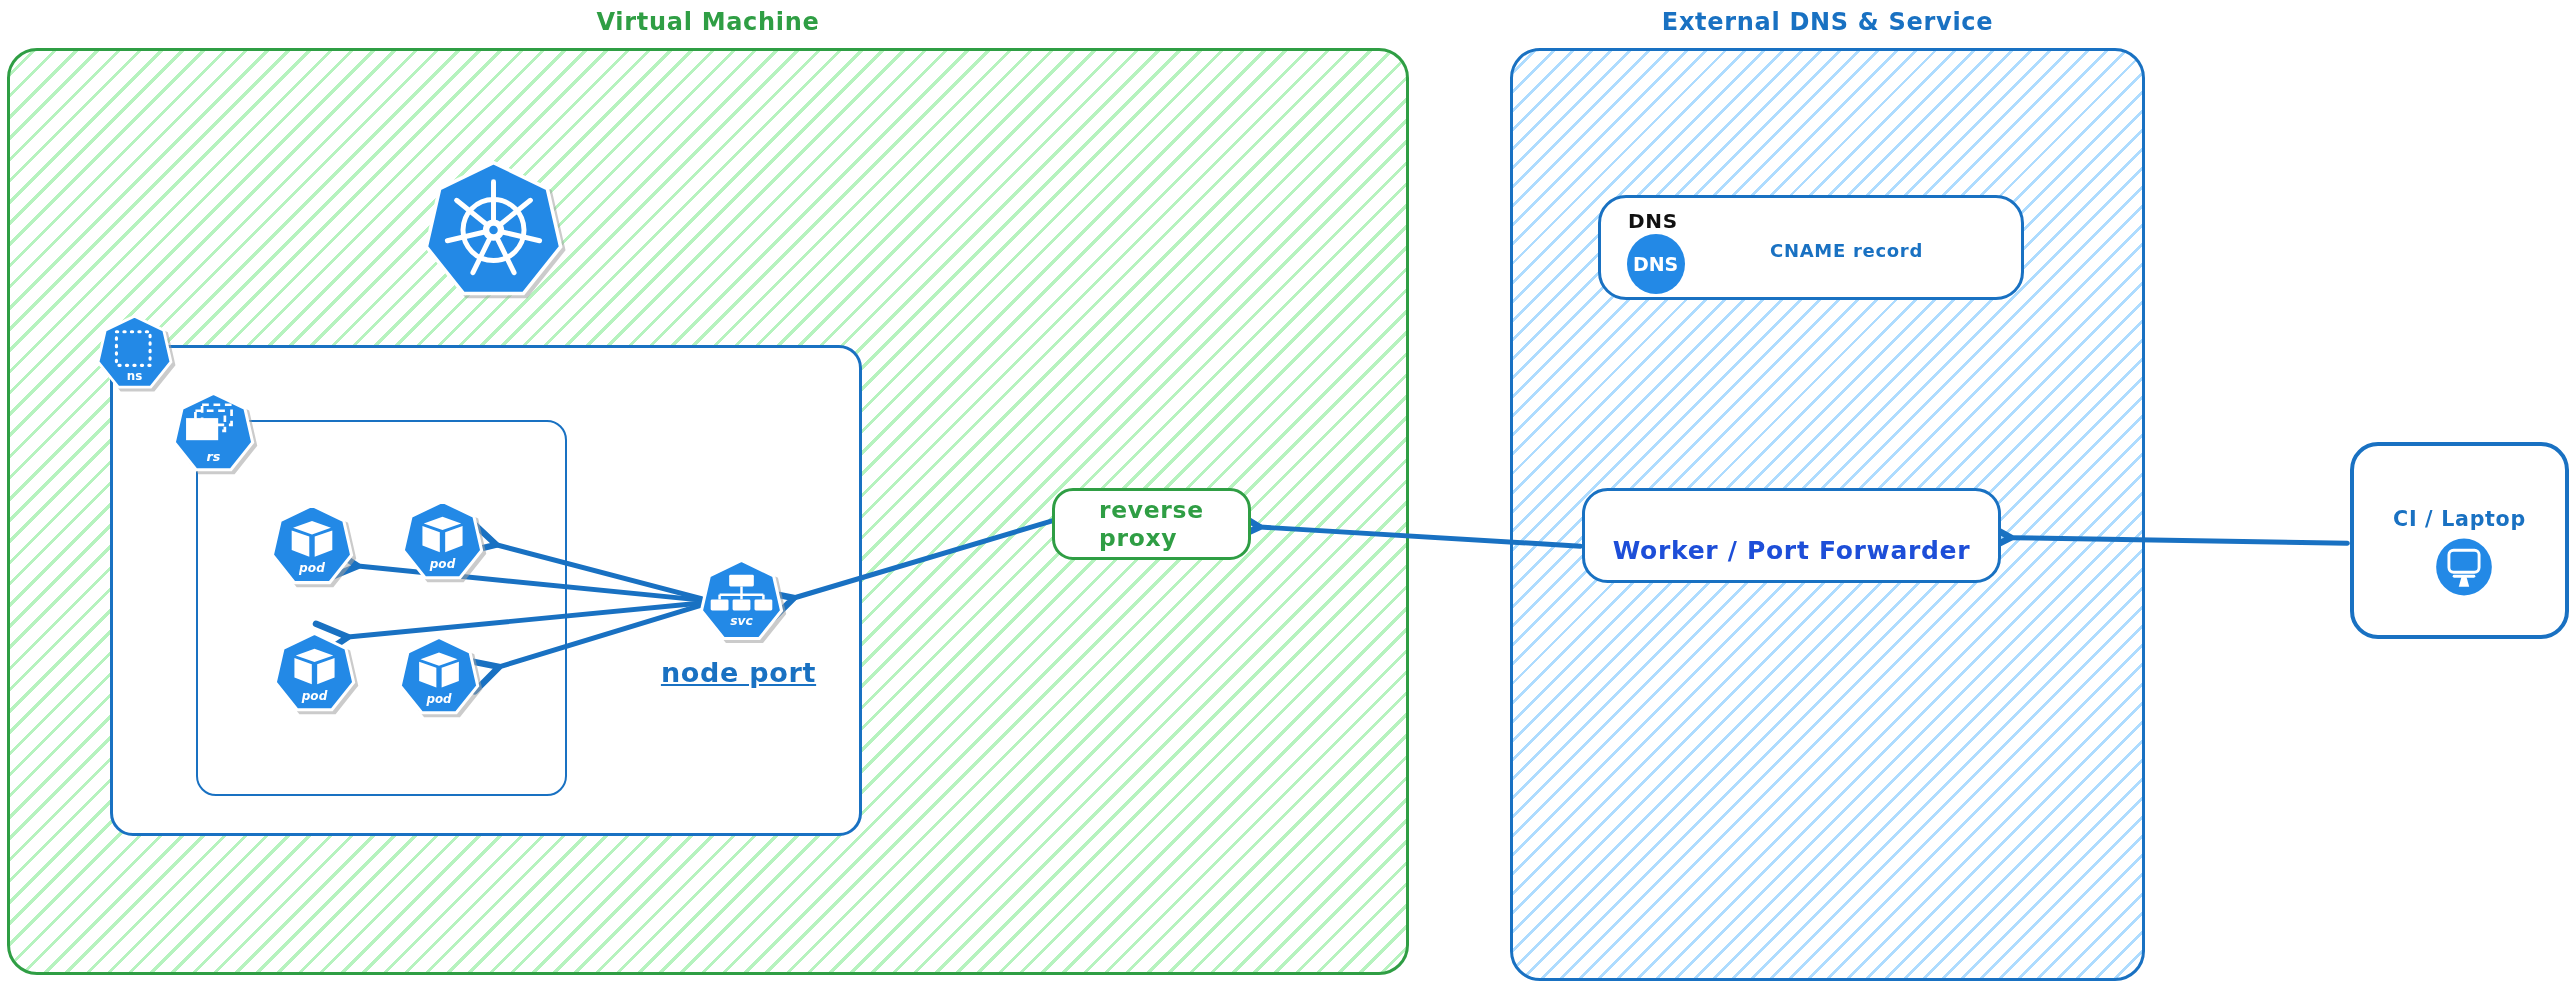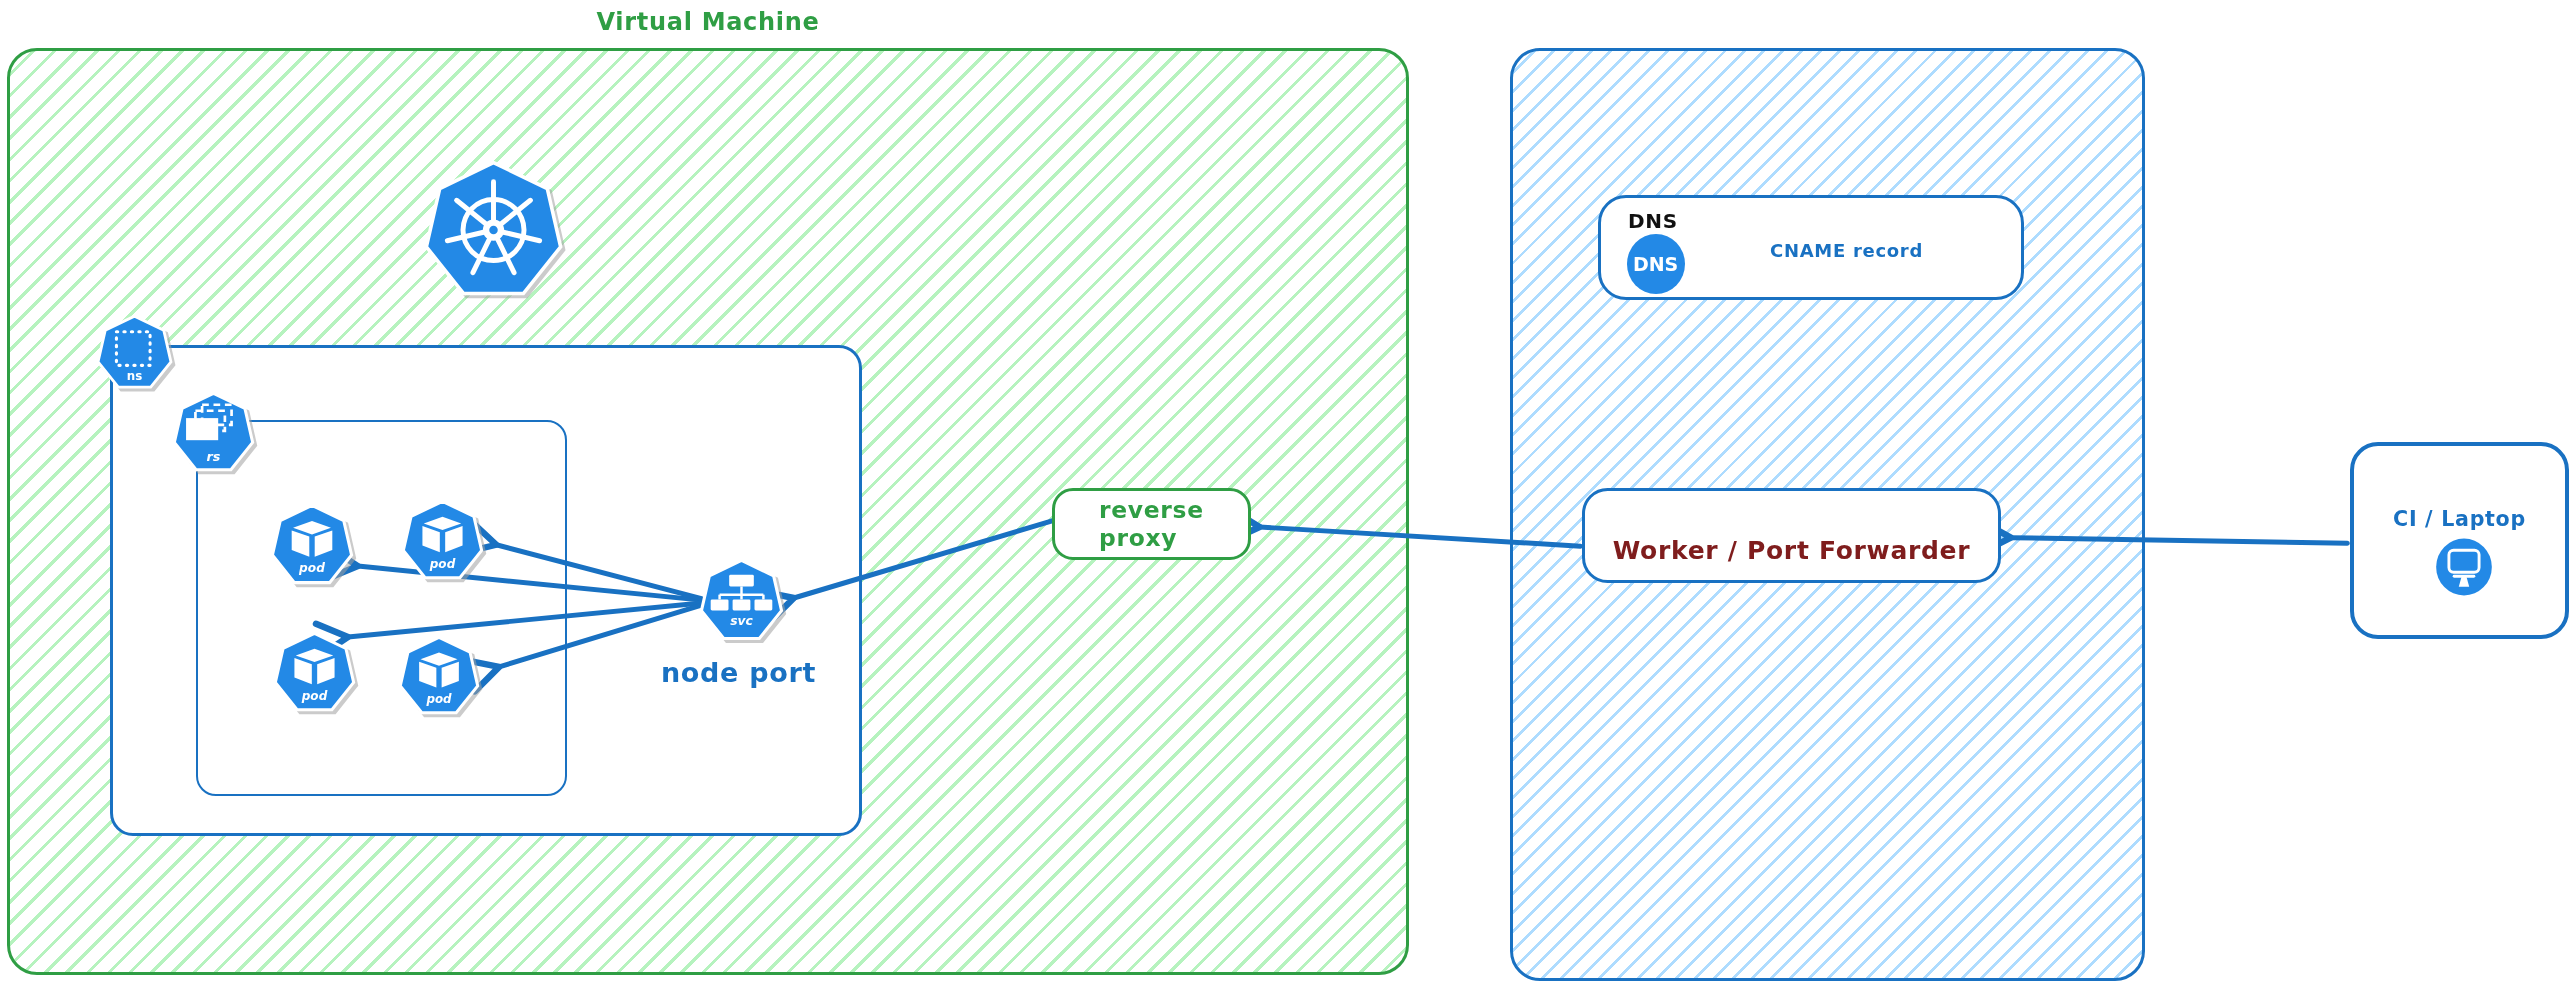--- a/index.html
+++ b/index.html
@@ -39,47 +39,48 @@
   .dns-badge { position:absolute; left:25.6px; top:36px; width:58px; height:60px;
     border-radius:50%; background:#2389e6; color:#fff; font-size:19px; font-weight:bold;
     display:flex; align-items:center; justify-content:center; }
   .dns-record { position:absolute; left:92px; right:21px; top:0; height:105px;
     display:flex; align-items:center; justify-content:center;
     color:#1971c2; font-size:18px; font-weight:bold; letter-spacing:0.7px; }
 
   .worker-box { left:1582px; top:488px; width:419px; height:95px;
     border:3.6px solid #1971c2; border-radius:25.6px;
     display:flex; align-items:center; justify-content:center; }
-  .worker-box span { color:#7f1d1d; font-size:25px; font-weight:bold; letter-spacing:0.7px;margin-top:29px; }
+  .worker-box span { color:#1d4ed8; font-size:25px; font-weight:bold; letter-spacing:0.7px;margin-top:29px; }
 
   .ci-box { left:2350px; top:442px; width:219px; height:197px;
     border:4.3px solid #1971c2; border-radius:28px;padding-left:16px; }
   .ci-label { position:absolute; left:0; width:100%; top:61px; text-align:center;
     color:#1971c2; font-size:20.6px; font-weight:bold; letter-spacing:0.7px; }
   .ci-icon { position:absolute; left:81px; top:91px; }
 
   .node-port-label { position:absolute; left:646px; top:657px; width:185px;
-    text-align:center; color:#1971c2; font-size:27px; font-weight:bold; letter-spacing:0.7px; }
+    text-align:center; color:#1971c2; font-size:27px; font-weight:bold; letter-spacing:0.7px;text-decoration:underline; }
 
   
   .icon { position:absolute; }
   .hepta { filter:drop-shadow(3.6px 3.6px 0 rgba(160,160,160,.55)); }
   svg text { font-family:"DejaVu Sans", sans-serif; font-weight:bold; fill:#fff; }
 
   .connections { position:absolute; left:0; top:0; width:2576px; height:983px; }
 </style>
 </head>
 <body>
 
 <div class="canvas">
 
   <div class="frame vm-box"></div>
   <div class="frame-title vm-title">Virtual Machine</div>
 
   <div class="frame ext-box"></div>
+  <div class="frame-title ext-title">External DNS &amp; Service</div>
 
   <div class="white-box ns-box"></div>
   <div class="white-box rs-box"></div>
 
   <svg class="connections" viewBox="0 0 3628 1384" width="2576" height="983">
     <defs>
       <marker id="arrowBlue" markerUnits="userSpaceOnUse" markerWidth="64" markerHeight="64" viewBox="0 0 64 64" refX="13" refY="32" orient="auto">
         <path d="M56,9 L13,32 L56,55" fill="none" stroke="#1971c2" stroke-width="9" stroke-linecap="round" stroke-linejoin="round"></path>
       </marker>
     </defs>

